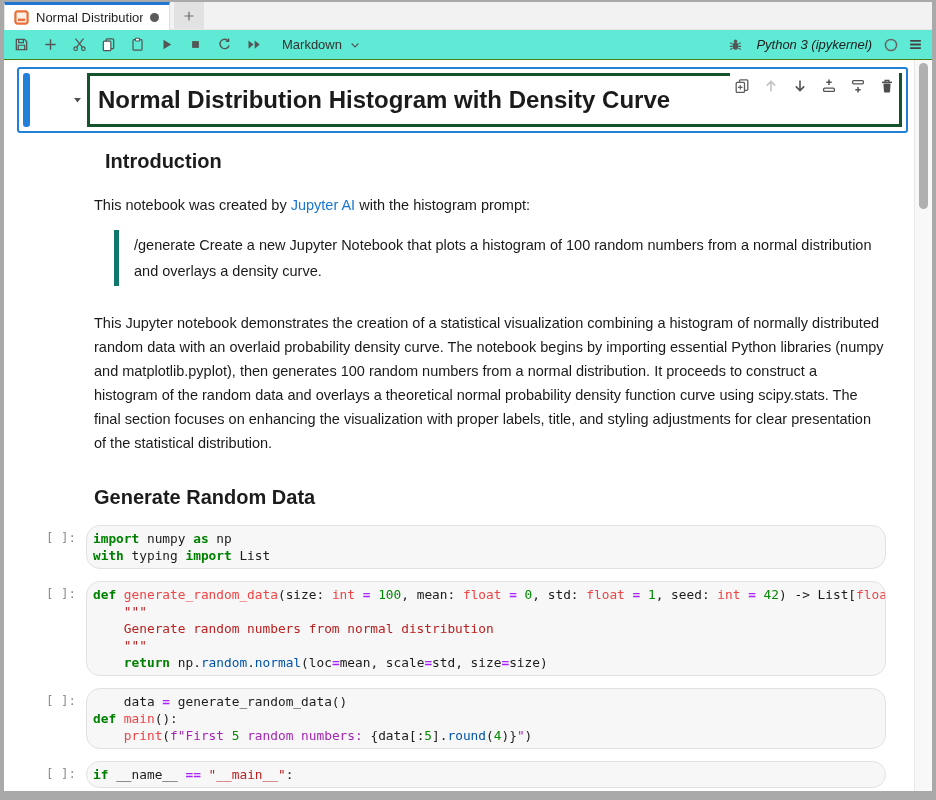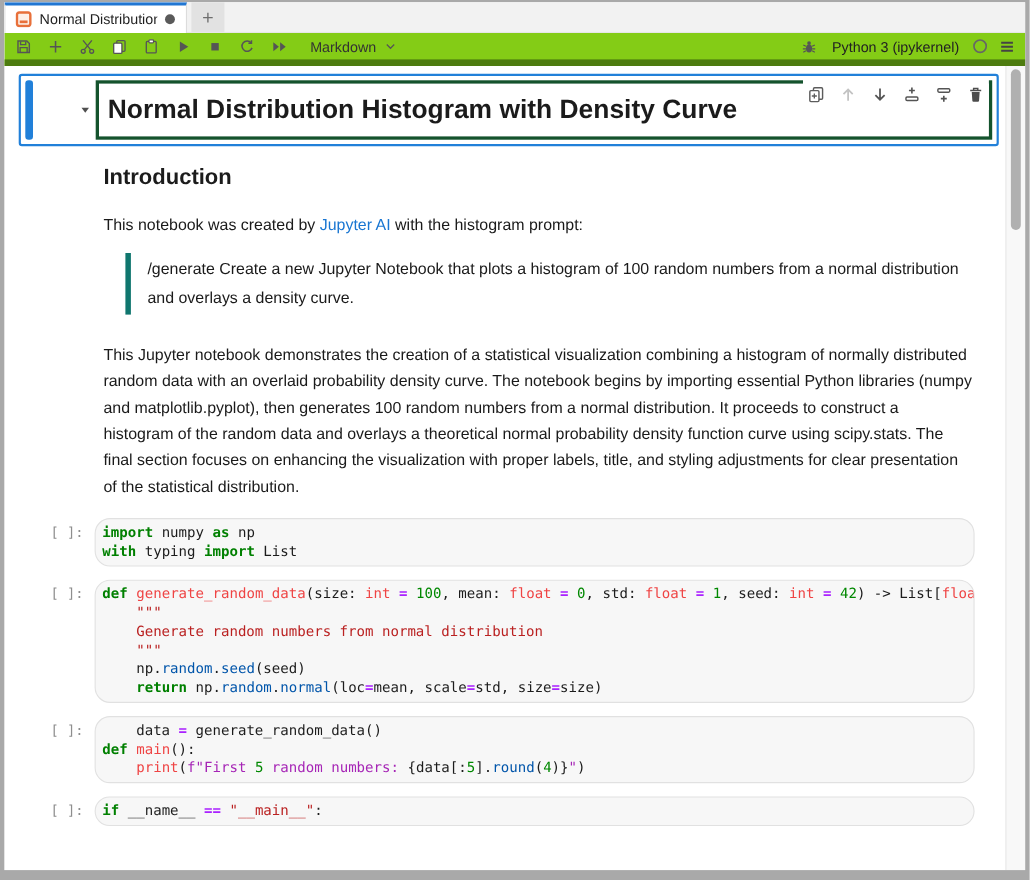--- a/index.html
+++ b/index.html
@@ -30,30 +30,30 @@
   }
   .tab-title { font-size: 13px; color: #1f1f1f; white-space: nowrap; overflow: hidden; }
   .mod-dot { width: 9px; height: 9px; border-radius: 50%; background: #5a5a5a; flex: 0 0 auto; }
   .new-tab {
     width: 30px; margin-left: 4px; background: #e2e2e2;
     display: flex; align-items: center; justify-content: center;
   }
 
   
   .toolbar {
-    height: 30px; background: #84cc16; border-bottom: 6px solid #4d7c0f;
+    height: 30px; background: #5eead4; border-bottom: 1px solid #4d7c0f;
     display: flex; align-items: center; padding: 0 8px 0 9px; flex: 0 0 auto;
   }
   .tb-btn {
     width: 17px; height: 17px; margin-right: 12px;
     display: inline-flex; align-items: center; justify-content: center; cursor: default;
   }
   .celltype { display: flex; align-items: center; gap: 7px; margin-left: 8px; }
   .celltype-label { font-size: 13px; color: #333; }
-  .tb-right { margin-left: auto; display: flex; align-items: center; gap: 8px; }
+  .tb-right { margin-left: auto; display: flex; align-items: center; gap: 8px; font-style: italic; }
   .kernel-label { font-size: 13px; color: #222; margin: 0 2px; }
 
   
   .content { flex: 1; display: flex; overflow: hidden; position: relative; }
   .nb-scroll { flex: 1; overflow: hidden; position: relative; background: #fff; }
   .scrollbar {
     width: 18px; flex: 0 0 auto; background: #f8f8f8; border-left: 1px solid #e7e7e7;
     position: relative;
   }
   .scroll-thumb {
@@ -80,21 +80,21 @@
   .md-box h1 { font-size: 24px; font-weight: 700; color: #1b1b1b; white-space: nowrap; }
   .cell-toolbar {
     position: absolute; top: 3px; right: 7px; background: #fff;
     display: flex; align-items: center; gap: 13px; padding: 6px 4px;
   }
   .ct-btn { width: 16px; height: 16px; display: inline-flex; align-items: center; justify-content: center; }
 
   
   .md-area { padding: 0 30px 0 90px; color: #1a1a1a; }
   h2.md-h2 { font-size: 20px; font-weight: 700; color: #1c1c1c; }
-  .h2-intro { margin-top: 17px; }
+  .h2-intro { margin-top: 17px; margin-left: 11px; }
   .md-p { font-size: 14.5px; line-height: 24px; margin-top: 20px; }
   .md-p a { color: #1976d2; text-decoration: none; }
   blockquote.md-quote {
     margin: 13px 0 0 20px; padding: 2px 0 2px 15px;
     border-left: 5px solid #0f766e;
     font-size: 14.5px; line-height: 26px; max-width: 760px;
   }
   .md-desc { margin-top: 25px; line-height: 24px; }
   .h2-generate { margin-top: 31px; }
 
@@ -286,38 +286,38 @@
             </svg>
           </span>
         </div>
       </div>
 
       <div class="md-area">
         <h2 class="md-h2 h2-intro">Introduction</h2>
         <p class="md-p"><span>This notebook was created by </span><a href="#">Jupyter AI</a><span> with the histogram prompt:</span></p>
         <blockquote class="md-quote">/generate Create a new Jupyter Notebook that plots a histogram of 100 random numbers from a normal distribution and overlays a density curve.</blockquote>
         <p class="md-p md-desc">This Jupyter notebook demonstrates the creation of a statistical visualization combining a histogram of normally distributed random data with an overlaid probability density curve. The notebook begins by importing essential Python libraries (numpy and matplotlib.pyplot), then generates 100 random numbers from a normal distribution. It proceeds to construct a histogram of the random data and overlays a theoretical normal probability density function curve using scipy.stats. The final section focuses on enhancing the visualization with proper labels, title, and styling adjustments for clear presentation of the statistical distribution.</p>
+        <h2 class="md-h2 h2-generate">Generate Random Data</h2>
       </div>
 
       <div class="code-cells">
         <div class="code-cell-row">
           <div class="prompt">[ ]:</div>
           <div class="code-box">
               <div class="code-line"><span class="tok-kw">import</span><span class="tok-pl"> numpy </span><span class="tok-kw">as</span><span class="tok-pl"> np</span></div>
               <div class="code-line"><span class="tok-kw">with</span><span class="tok-pl"> typing </span><span class="tok-kw">import</span><span class="tok-pl"> List</span></div>
             </div>
         </div>
         <div class="code-cell-row">
           <div class="prompt">[ ]:</div>
           <div class="code-box">
               <div class="code-line"><span class="tok-kw">def</span><span class="tok-pl"> </span><span class="tok-fn">generate_random_data</span><span class="tok-pl">(size: </span><span class="tok-bi">int</span><span class="tok-pl"> </span><span class="tok-op">=</span><span class="tok-pl"> </span><span class="tok-num">100</span><span class="tok-pl">, mean: </span><span class="tok-bi">float</span><span class="tok-pl"> </span><span class="tok-op">=</span><span class="tok-pl"> </span><span class="tok-num">0</span><span class="tok-pl">, std: </span><span class="tok-bi">float</span><span class="tok-pl"> </span><span class="tok-op">=</span><span class="tok-pl"> </span><span class="tok-num">1</span><span class="tok-pl">, seed: </span><span class="tok-bi">int</span><span class="tok-pl"> </span><span class="tok-op">=</span><span class="tok-pl"> </span><span class="tok-num">42</span><span class="tok-pl">) -&gt; List[</span><span class="tok-bi">float</span></div>
               <div class="code-line"><span class="tok-pl">    </span><span class="tok-str">"""</span></div>
               <div class="code-line"><span class="tok-str">    Generate random numbers from normal distribution</span></div>
               <div class="code-line"><span class="tok-pl">    </span><span class="tok-str">"""</span></div>
-              <div class="code-line"><span class="tok-pl">    np.</span><span class="tok-prop">random</span><span class="tok-pl">.</span><span class="tok-prop">seed</span><span class="tok-pl">(seed)</span></div>
               <div class="code-line"><span class="tok-pl">    </span><span class="tok-kw">return</span><span class="tok-pl"> np.</span><span class="tok-prop">random</span><span class="tok-pl">.</span><span class="tok-prop">normal</span><span class="tok-pl">(loc</span><span class="tok-op">=</span><span class="tok-pl">mean, scale</span><span class="tok-op">=</span><span class="tok-pl">std, size</span><span class="tok-op">=</span><span class="tok-pl">size)</span></div>
             </div>
         </div>
         <div class="code-cell-row">
           <div class="prompt">[ ]:</div>
           <div class="code-box">
               <div class="code-line"><span class="tok-pl">    data </span><span class="tok-op">=</span><span class="tok-pl"> generate_random_data()</span></div>
               <div class="code-line"><span class="tok-kw">def</span><span class="tok-pl"> </span><span class="tok-fn">main</span><span class="tok-pl">():</span></div>
               <div class="code-line"><span class="tok-pl">    </span><span class="tok-bi">print</span><span class="tok-pl">(</span><span class="tok-fstr">f"First </span><span class="tok-num">5</span><span class="tok-fstr"> random numbers: </span><span class="tok-pl">{data[:</span><span class="tok-num">5</span><span class="tok-pl">].</span><span class="tok-prop">round</span><span class="tok-pl">(</span><span class="tok-num">4</span><span class="tok-pl">)}</span><span class="tok-fstr">"</span><span class="tok-pl">)</span></div>
             </div>

